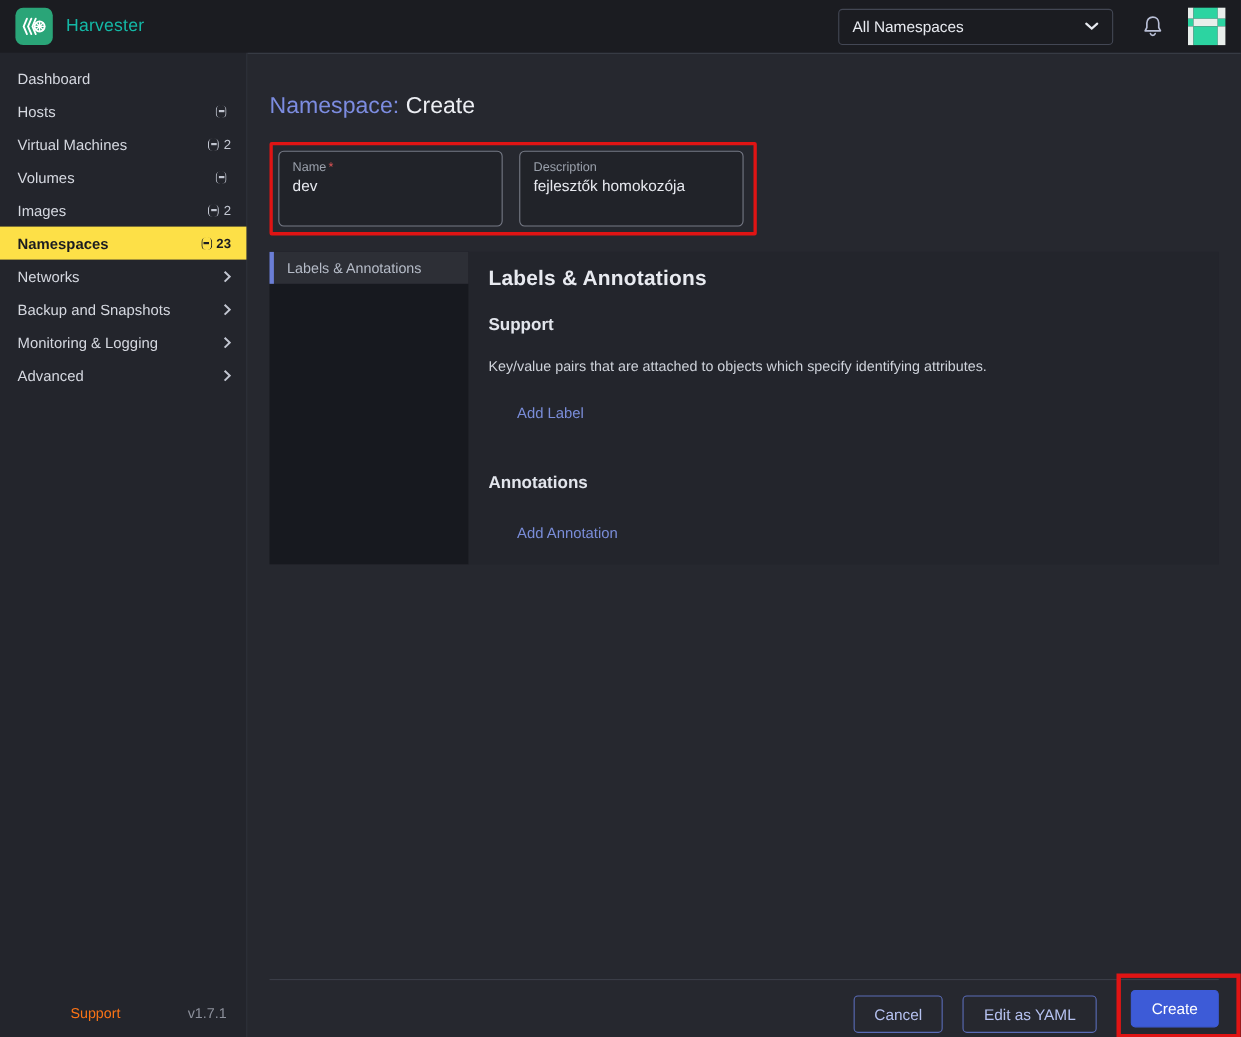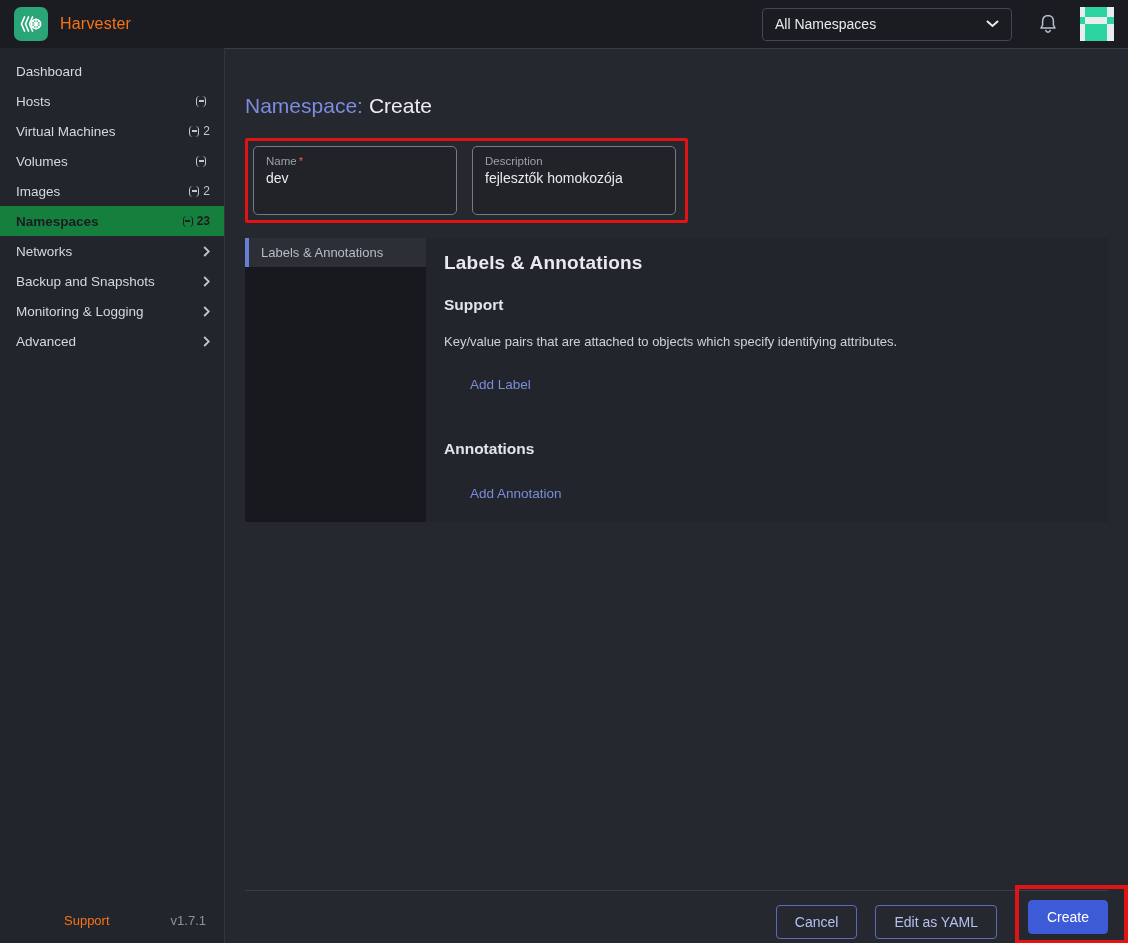--- a/index.html
+++ b/index.html
@@ -12,21 +12,21 @@
 
   
   .header {
     height:48px; background:#1b1c21; display:flex; align-items:center;
     padding:0 14px; flex-shrink:0;
   }
   .logo-box {
     width:34px; height:34px; border-radius:7px; background:#2aa578;
     display:flex; align-items:center; justify-content:center; margin-right:12px;
   }
-  .app-title { color:#f97316; font-size:16px; letter-spacing:.2px; }
+  .app-title { color:#14b8a6; font-size:16px; letter-spacing:.2px; }
   .header-spacer { flex:1; }
   .ns-select {
     width:250px; height:33px; border:1px solid #434754; border-radius:4px;
     display:flex; align-items:center; padding:0 12px; color:#e8eaf0;
     background:#1b1c21; cursor:pointer; font-size:14px;
   }
   .ns-select .sel-label { flex:1; }
   .bell { margin:0 22px 0 26px; display:flex; align-items:center; cursor:pointer; }
   .avatar {
     width:34px; height:34px; display:grid; cursor:pointer;
@@ -40,21 +40,21 @@
   
   .sidebar {
     width:225px; background:#23252c; border-right:1px solid #33363f;
     display:flex; flex-direction:column; flex-shrink:0; padding-top:8px;
   }
   .nav-item {
     height:30px; display:flex; align-items:center; padding:0 14px 0 16px;
     color:#d5d8e0; cursor:pointer; font-size:13.5px;
   }
   .nav-item .lbl { flex:1; }
-  .nav-item.active { background:#15803d; color:#1b1c21; font-weight:bold; }
+  .nav-item.active { background:#fde047; color:#1b1c21; font-weight:bold; }
   .count-wrap { display:flex; align-items:center; gap:4px; font-size:12px; color:#c2c6d1; }
   .nav-item.active .count-wrap { color:#1b1c21; }
   .count-icon {
     width:10px; height:11px; border-left:1.5px solid currentColor;
     border-right:1.5px solid currentColor; border-radius:4px;
     display:inline-flex; align-items:center; justify-content:center;
   }
   .count-icon i { display:block; width:5px; height:1.5px; background:currentColor; }
   .chev { color:#c2c6d1; display:flex; align-items:center; }
   .sidebar-spacer { flex:1; }
@@ -63,21 +63,21 @@
     padding:0 18px 0 16px; font-size:13px;
   }
   .support-link { color:#f97316; cursor:pointer;margin-left:48px; }
   .version { color:#8c909b; }
 
   
   .main {
     flex:1; display:flex; flex-direction:column; min-width:0;
     background:#26282f; border-top:1px solid #3a3d47; padding:0 20px;
   }
-  .page-title { margin-top:45px; font-size:21px; }
+  .page-title { margin-top:36px; font-size:21px; }
   .title-prefix { color:#7c8ce0; }
   .title-action { color:#eceef3; margin-left:6px; }
 
   
   .fields-annotation {
     margin-top:20px; border:3px solid #e01414; border-radius:2px;
     padding:5px 9px 5px 5px; width:fit-content;
   }
   .fields-row { display:flex; gap:15px; }
   .field {

